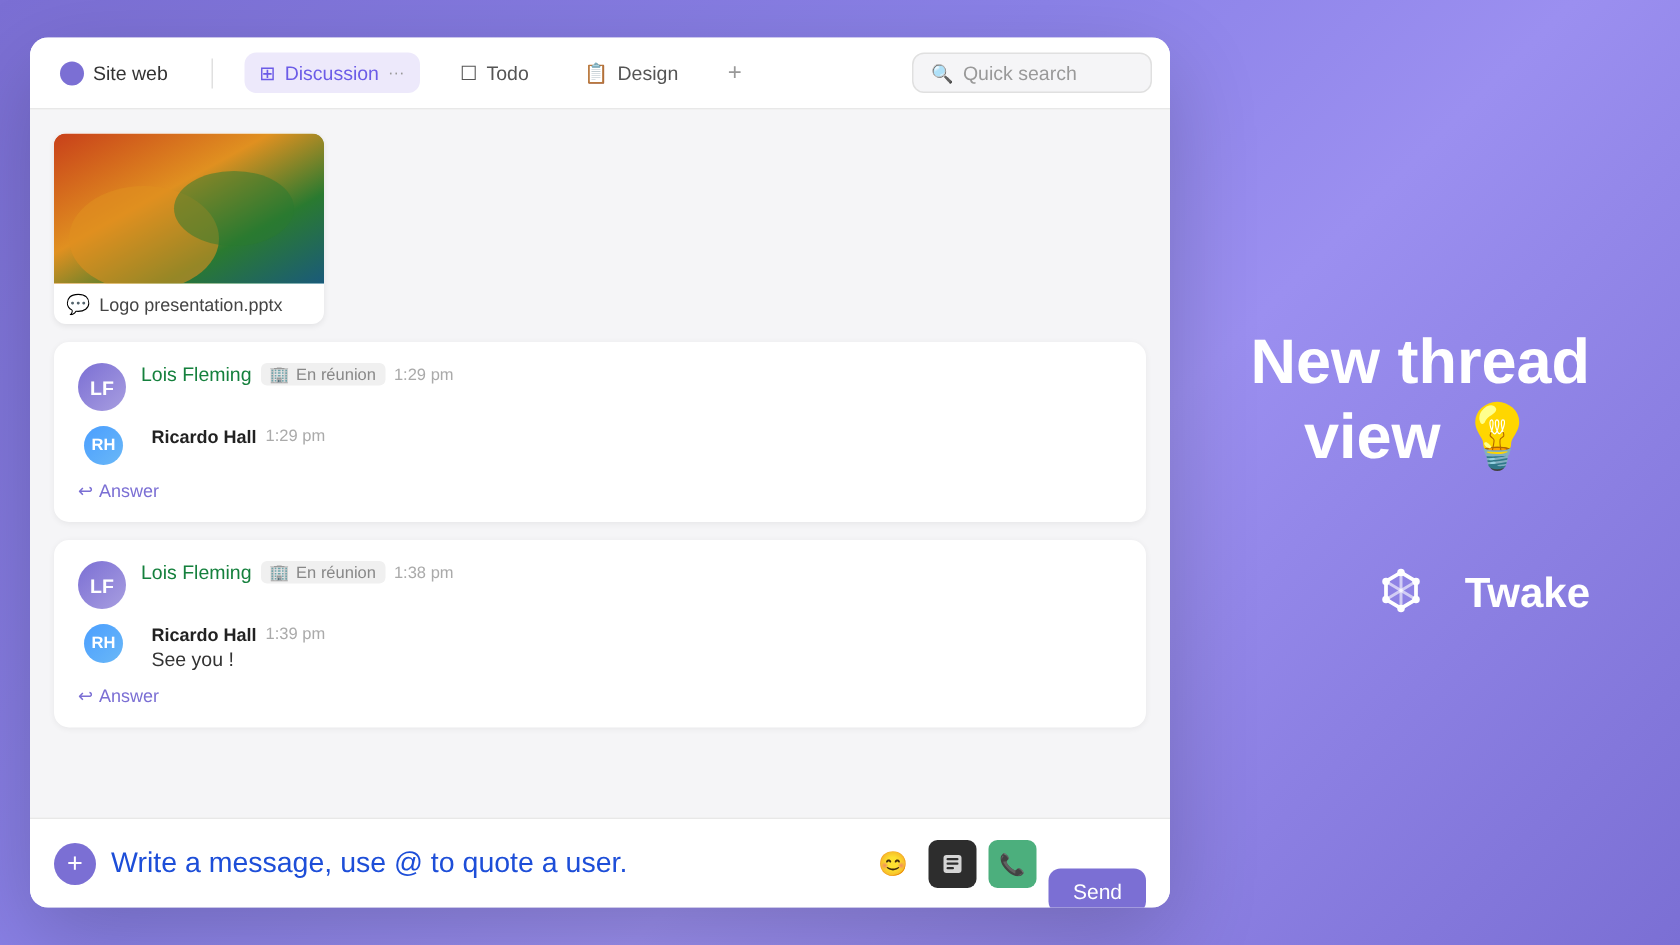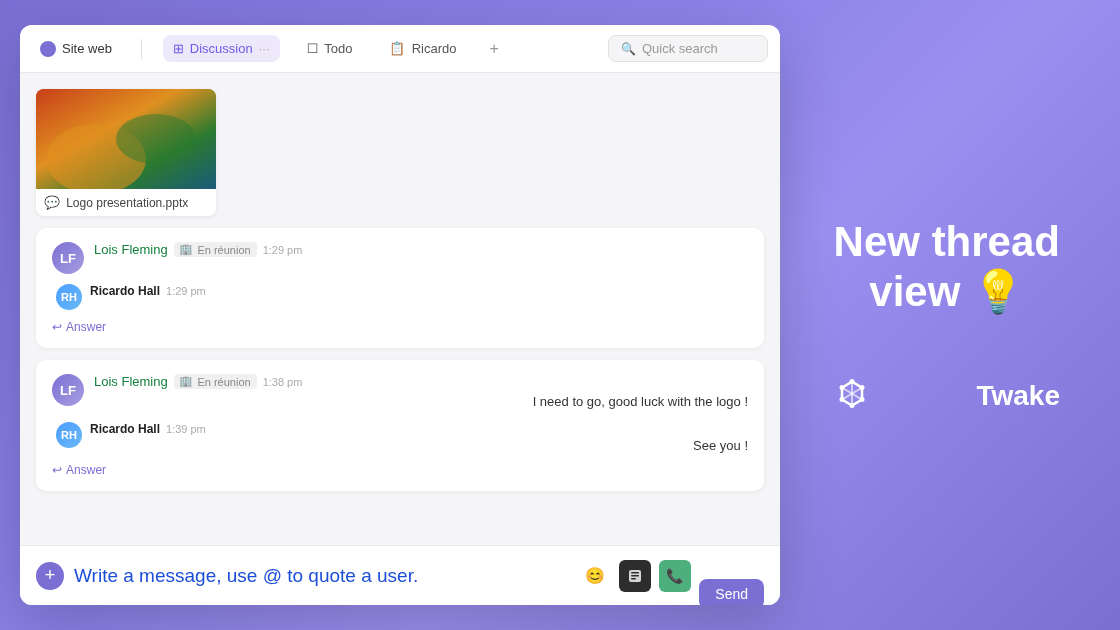--- a/index.html
+++ b/index.html
@@ -27,21 +27,21 @@
     }
     .right-panel .new-thread-title {
       font-size: 42px;
       font-weight: 700;
       line-height: 1.2;
       margin-bottom: 60px;
     }
     .twake-logo {
       display: flex;
       align-items: center;
-      justify-content: space-between;
+      justify-content: flex-end;
       gap: 24px;
     }
     .twake-logo-icon {
       width: 36px;
       height: 36px;
     }
     .twake-logo-text {
       font-size: 28px;
       font-weight: 700;
       color: white;
@@ -189,21 +189,20 @@
       color: #7b6fd4;
       font-size: 13px;
     }
 
     
     .thread-block {
       background: white;
       border-radius: 10px;
       padding: 14px 16px;
       box-shadow: 0 1px 4px rgba(0,0,0,0.06);
-      text-align: right;
     }
 
     
     .message {
       display: flex;
       gap: 10px;
       margin-bottom: 10px;
     }
     .avatar {
       width: 32px;
@@ -252,21 +251,21 @@
     }
     .message-text {
       font-size: 13px;
       color: #333;
       line-height: 1.5;
     }
 
     
     .reply-message {
       display: flex;
-      gap: 8px;
+      gap: 19px;
       margin-top: 8px;
       padding-left: 4px;
     }
     .reply-avatar {
       width: 26px;
       height: 26px;
       border-radius: 50%;
       flex-shrink: 0;
       display: flex;
       align-items: center;
@@ -395,21 +394,21 @@
       <span class="tab-icon">⊞</span>
       <span>Discussion</span>
       <span class="tab-more">···</span>
     </div>
     <div class="tab">
       <span class="tab-icon">☐</span>
       <span>Todo</span>
     </div>
     <div class="tab">
       <span class="tab-icon">📋</span>
-      <span>Ricardo</span>
+      <span>Design</span>
     </div>
     <span class="tab-add">+</span>
     <div class="tab-spacer"></div>
     <div class="search-bar">
       <span class="search-icon-small">🔍</span>
       <span>Quick search</span>
     </div>
   </div>
 
   <div class="content-area">
@@ -473,21 +472,20 @@
         <div class="avatar avatar-lois">LF</div>
         <div class="message-content">
           <div class="message-header">
             <span class="message-author">Lois Fleming</span>
             <span class="message-status">
               <span>🏢</span>
               <span>En réunion</span>
             </span>
             <span class="message-time">1:38 pm</span>
           </div>
-          <div class="message-text">I need to go, good luck with the logo !</div>
         </div>
       </div>
 
       <div class="reply-message">
         <div class="reply-avatar">RH</div>
         <div class="reply-content">
           <div class="reply-header">
             <span class="reply-author">Ricardo Hall</span>
             <span class="reply-time">1:39 pm</span>
           </div>

